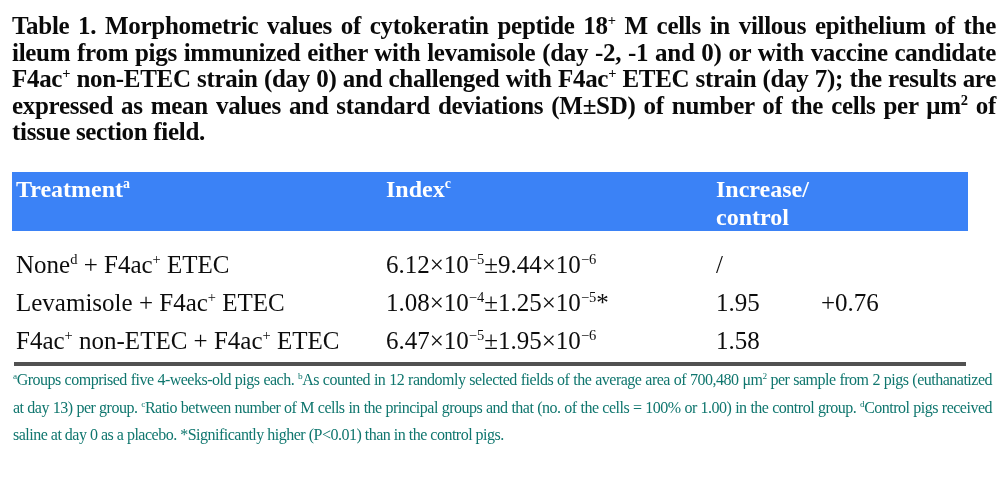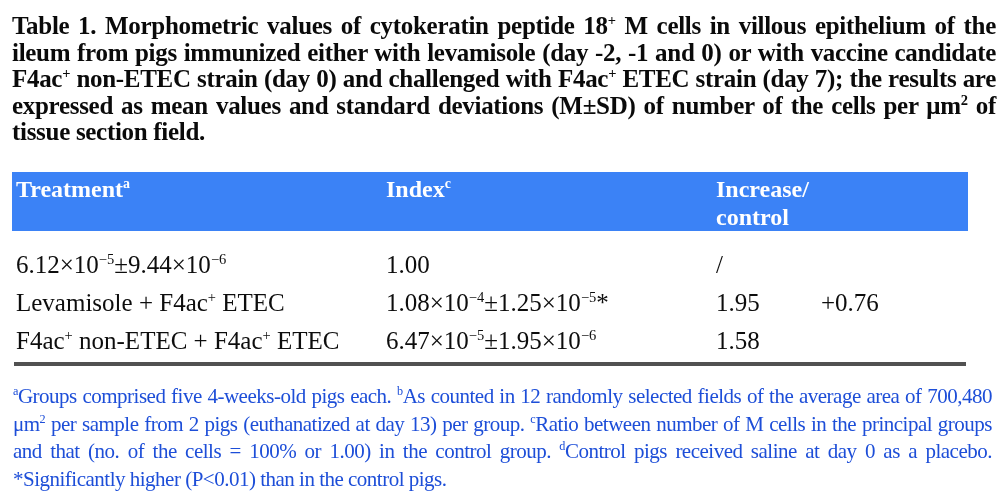--- a/index.html
+++ b/index.html
@@ -81,48 +81,48 @@
     position: absolute;
     left: 14px;
     top: 362px;
     width: 952px;
     height: 4px;
     background: #515151;
   }
   .footnotes {
     position: absolute;
     left: 13px;
-    top: 383px;
+    top: 366px;
     width: 979px;
-    font-size: 21px;
+    font-size: 16px;
     line-height: 27.5px;
     letter-spacing: -0.5px;
     text-align: justify;
-    color: #1d4ed8;
+    color: #0f766e;
   }
 </style>
 </head>
 <body>
 
 <div class="page">
 
   <div class="caption">Table 1. Morphometric values of cytokeratin peptide 18<sup>+</sup> M cells in villous epithelium of the ileum from pigs immunized either with levamisole (day -2, -1 and 0) or with vaccine candidate F4ac<sup>+</sup> non-ETEC strain (day 0) and challenged with F4ac<sup>+</sup> ETEC strain (day 7); the results are expressed as mean values and standard deviations (M±SD) of number of the cells per μm<sup>2</sup> of tissue section field.</div>
 
   <div class="thead">
     <div class="th">Treatment<sup>a</sup></div>
     <div class="th">Index<sup>c</sup></div>
     <div class="th">Increase/
 control</div>
   </div>
 
   <div class="tbody">
 
     <div class="tr">
+      <div class="td">None<sup>d</sup> + F4ac<sup>+</sup> ETEC</div>
       <div class="td">6.12×10<sup>−5</sup>±9.44×10<sup>−6</sup></div>
-      <div class="td">1.00</div>
       <div class="td">/</div>
     </div>
 
     <div class="tr">
       <div class="td">Levamisole + F4ac<sup>+</sup> ETEC</div>
       <div class="td">1.08×10<sup>−4</sup>±1.25×10<sup>−5</sup>*</div>
       <div class="td">1.95</div>
       <div class="td">+0.76</div>
     </div>
 

